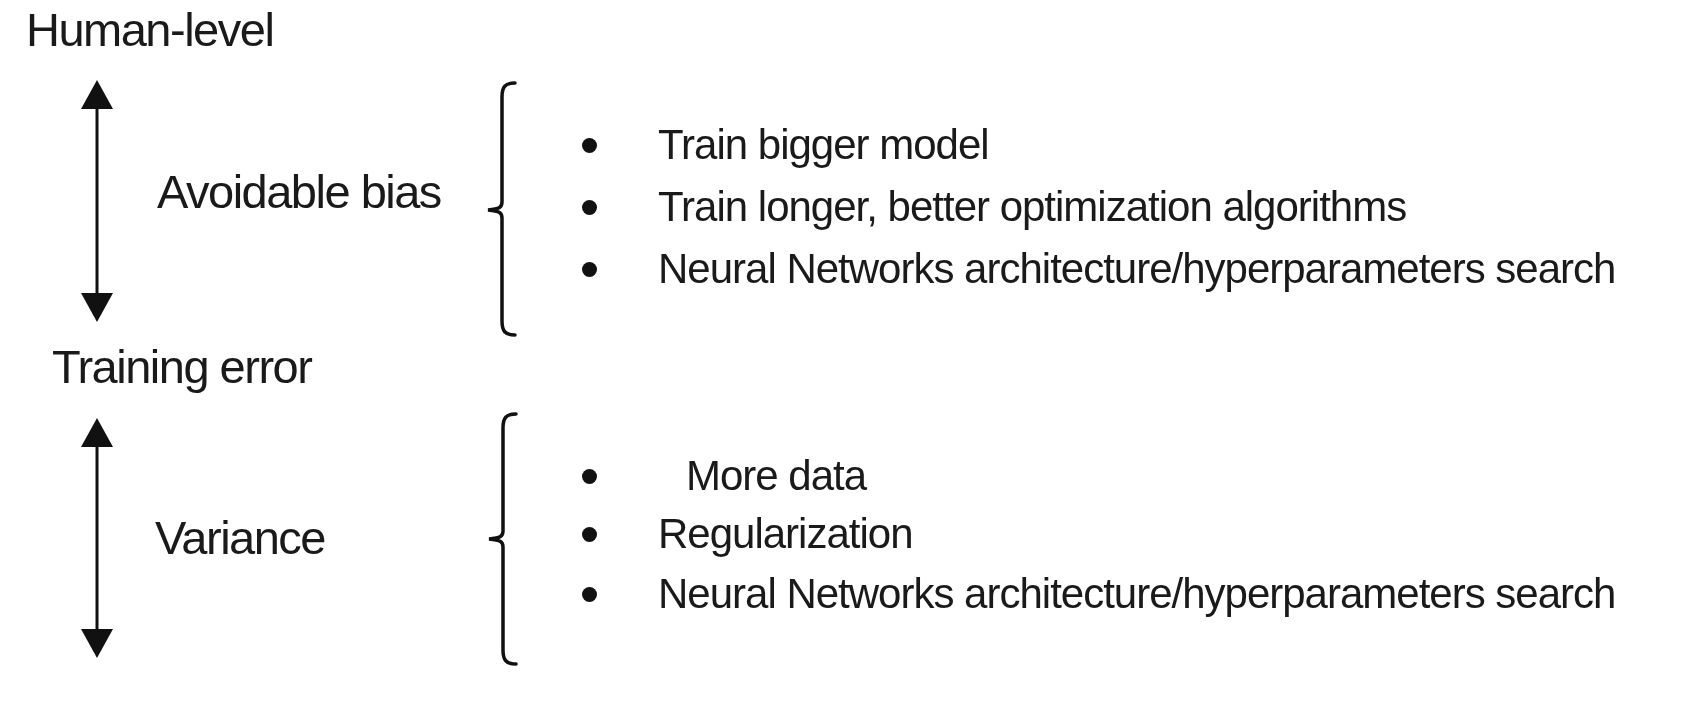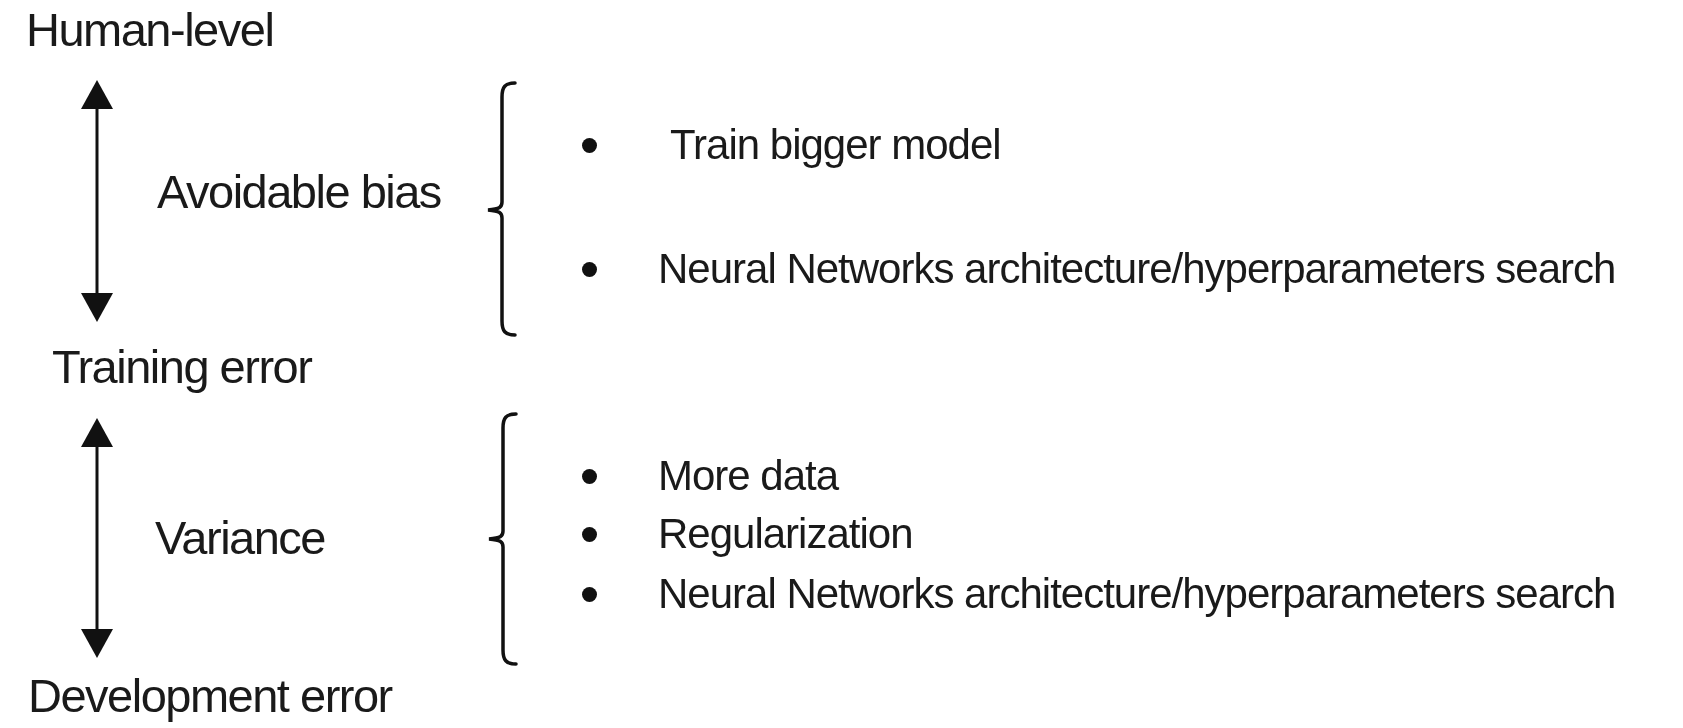--- a/index.html
+++ b/index.html
@@ -61,21 +61,20 @@
 </style>
 </head>
 <body>
 
 <div id="canvas">
 
   <div class="level-label" style="left:26px; top:3px;">Human-level</div>
 
   <div class="level-label" style="left:28px; top:340px;margin-left:24px;">Training error</div>
 
-  <div class="level-label" style="left:28px; top:669px;">Development error</div>
 
   <div class="gap-label" style="left:157px; top:165px;">Avoidable bias</div>
 
   <div class="gap-label" style="left:155px; top:511px;">Variance</div>
 
   <svg class="arrow-svg" style="left:78px; top:78px;" width="40" height="246" viewBox="0 0 40 246" aria-hidden="true">
     <line x1="19" y1="26" x2="19" y2="220" stroke="#111111" stroke-width="3"></line>
     <polygon points="19,2 3,31 35,31" fill="#111111"></polygon>
     <polygon points="19,244 3,215 35,215" fill="#111111"></polygon>
   </svg>
@@ -87,30 +86,34 @@
   </svg>
 
   <svg class="bracket-svg" style="left:484px; top:80px;" width="36" height="258" viewBox="0 0 36 258" aria-hidden="true">
     <path d="M31,3 C21,3 18,7 18,17 L18,122 C18,127 16,129 4,130 C16,131 18,133 18,138 L18,241 C18,251 21,255 31,255" fill="none" stroke="#111111" stroke-width="3.5" stroke-linecap="round"></path>
   </svg>
 
   <svg class="bracket-svg" style="left:485px; top:411px;" width="36" height="256" viewBox="0 0 36 256" aria-hidden="true">
     <path d="M31,3 C21,3 18,7 18,17 L18,120 C18,125 16,127 4,128 C16,129 18,131 18,136 L18,239 C18,249 21,253 31,253" fill="none" stroke="#111111" stroke-width="3.5" stroke-linecap="round"></path>
   </svg>
 
-  <div class="bullet-row" style="top:119px;gap:12px;">
+  <div class="bullet-row" style="top:119px;">
     <span class="dot"></span>
     <span class="bullet-text">Train bigger model</span>
+  </div>
+  <div class="bullet-row" style="top:181px;">
+    <span class="dot"></span>
+    <span class="bullet-text">Train longer, better optimization algorithms</span>
   </div>
   <div class="bullet-row" style="top:243px;">
     <span class="dot"></span>
     <span class="bullet-text">Neural Networks architecture/hyperparameters search</span>
   </div>
 
-  <div class="bullet-row" style="top:450px;">
+  <div class="bullet-row" style="top:450px;gap:28px;">
     <span class="dot"></span>
     <span class="bullet-text">More data</span>
   </div>
   <div class="bullet-row" style="top:508px;justify-content:center;">
     <span class="dot"></span>
     <span class="bullet-text">Regularization</span>
   </div>
   <div class="bullet-row" style="top:568px;">
     <span class="dot"></span>
     <span class="bullet-text">Neural Networks architecture/hyperparameters search</span>

